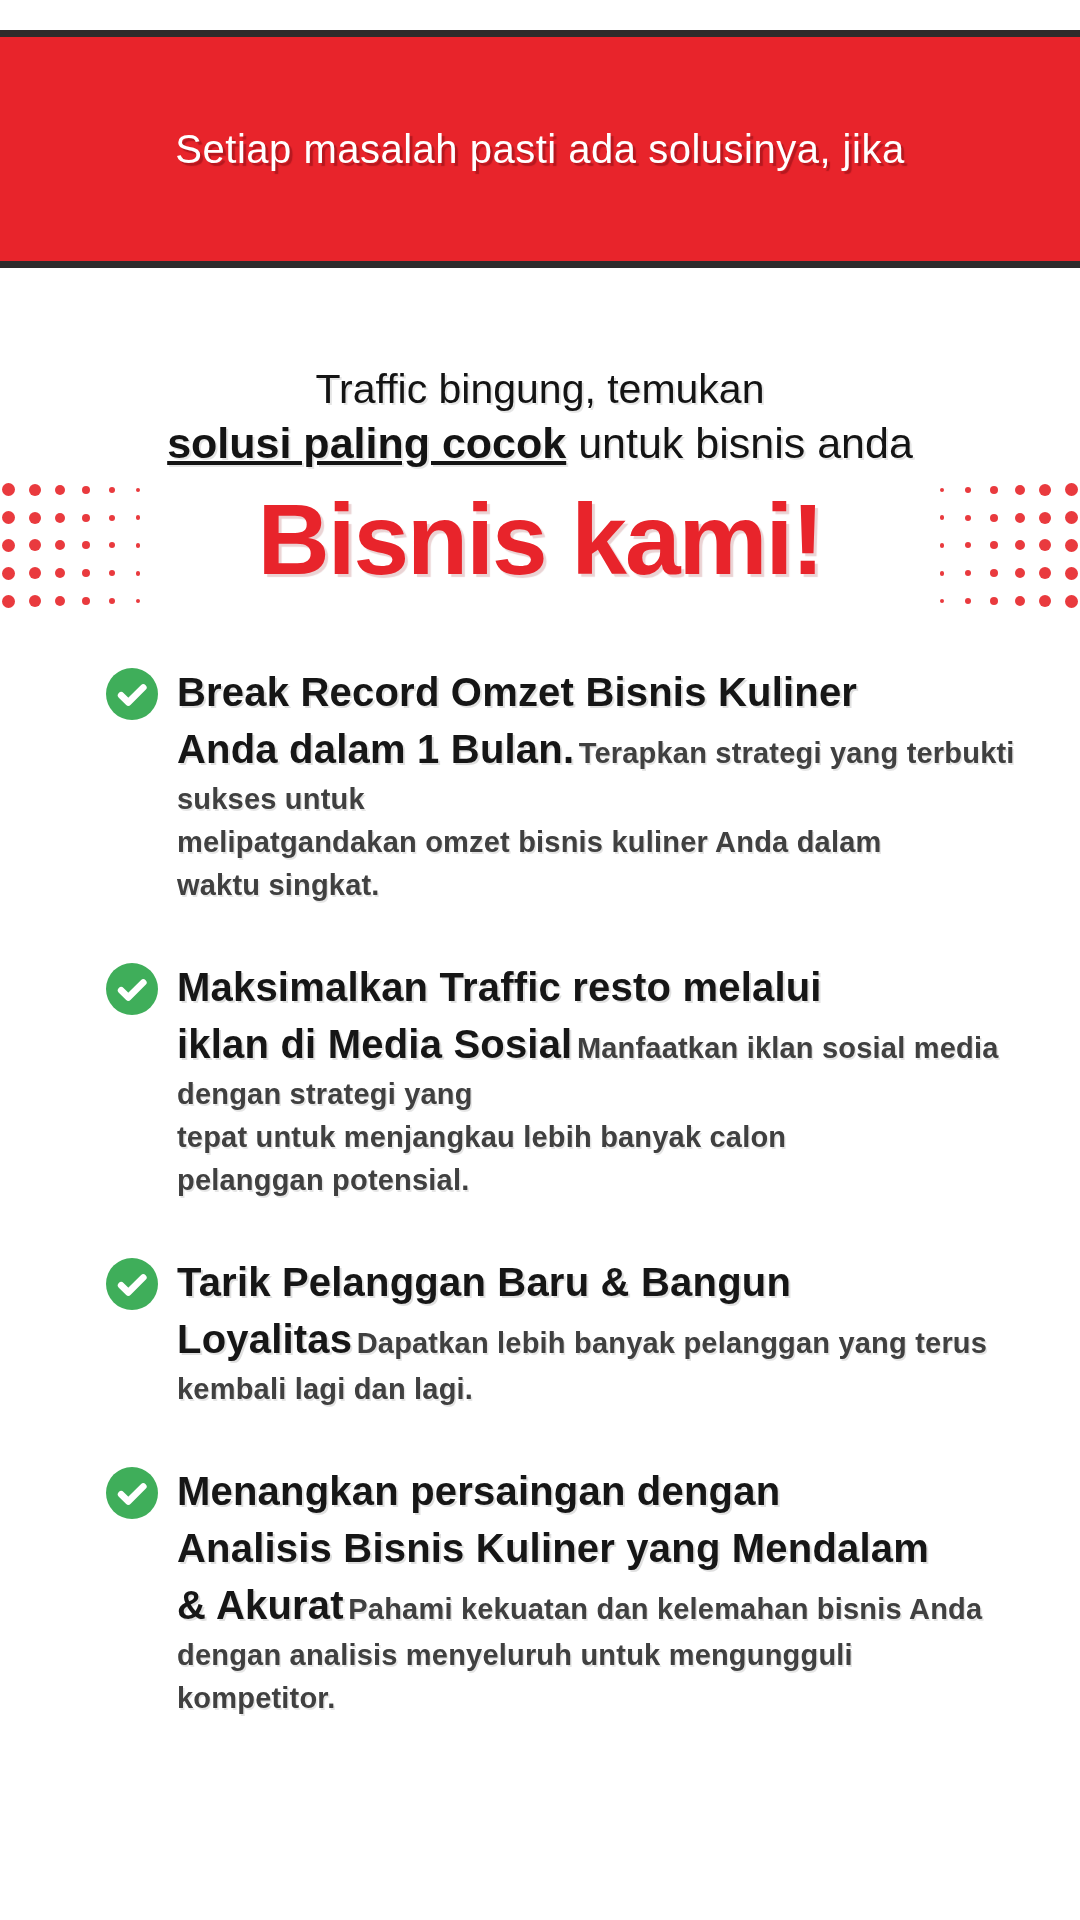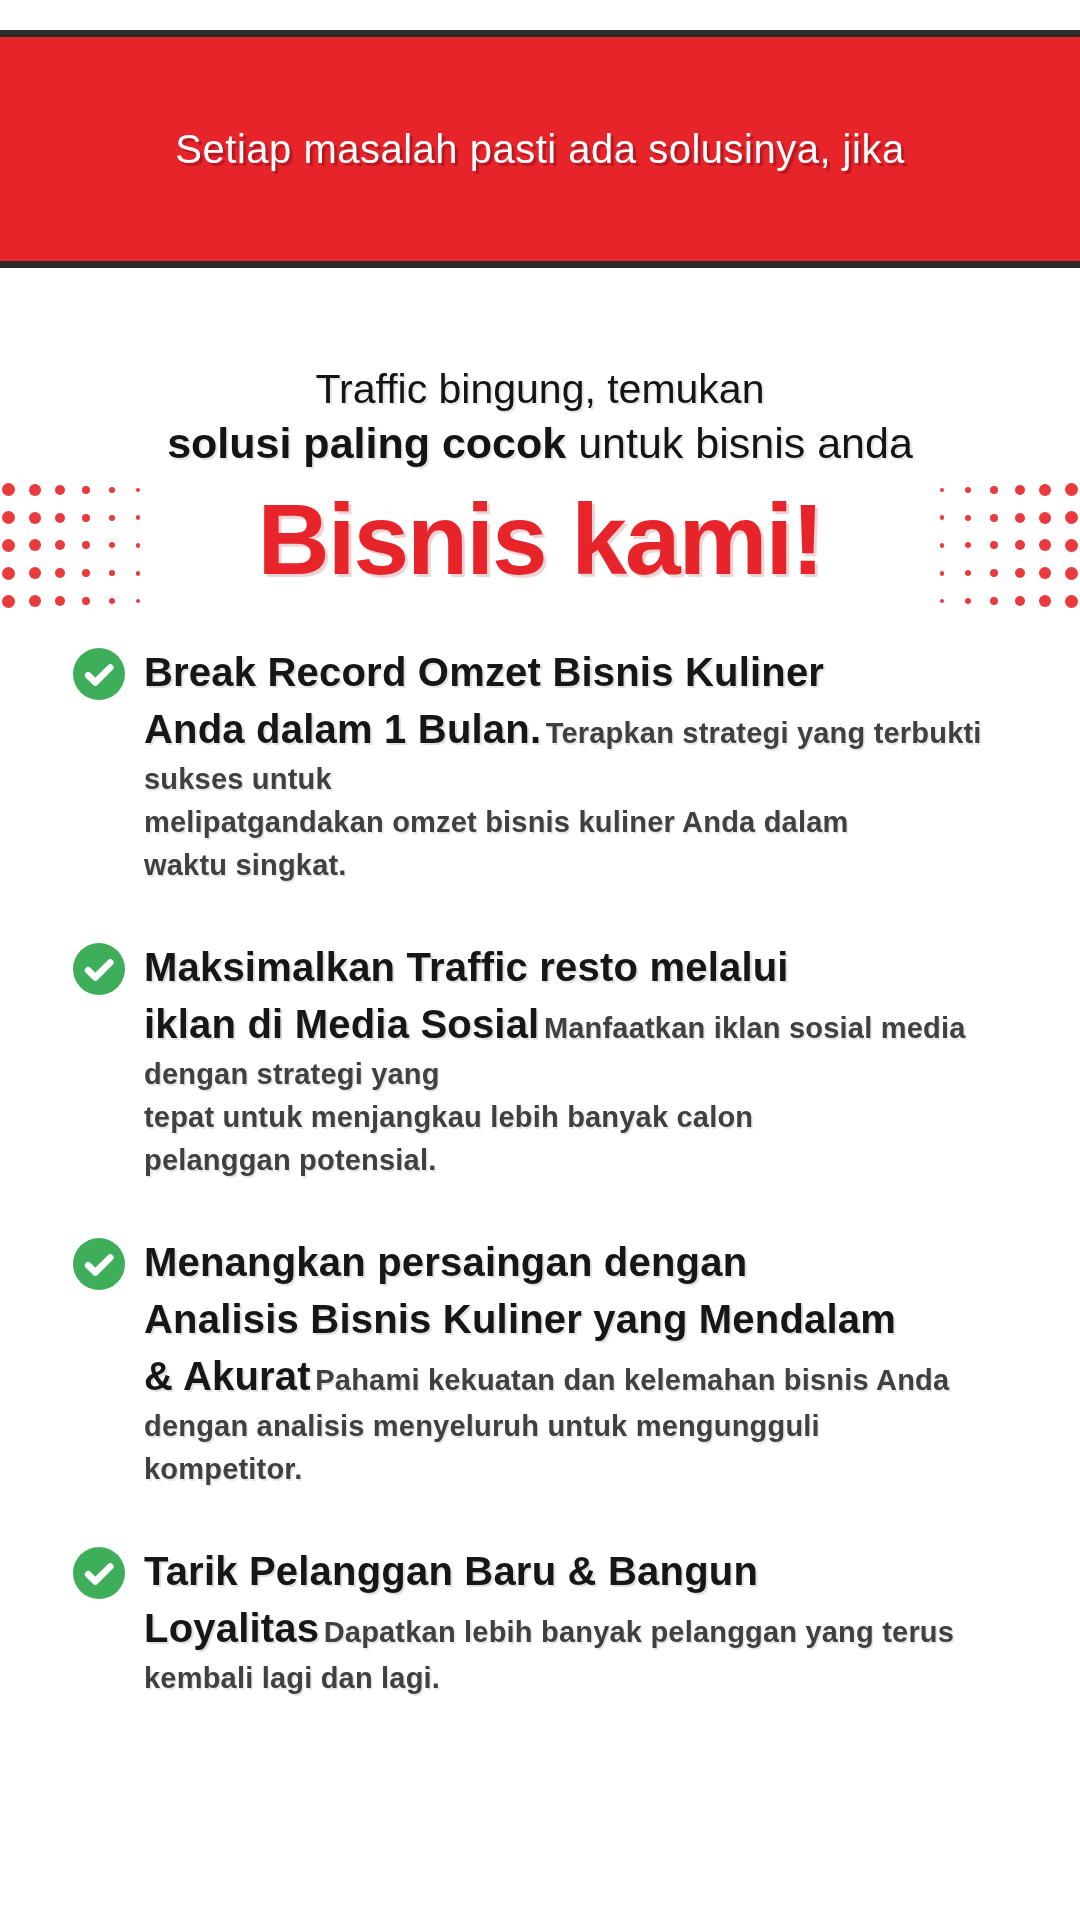--- a/index.html
+++ b/index.html
@@ -40,21 +40,21 @@
   .intro {
     margin-top: 94px;
     text-align: center;
     font-size: 41px;
     line-height: 54px;
     color: #141414;
     font-weight: 400;
     text-shadow: 2px 2px 0 rgba(0,0,0,0.10);
   }
   .intro .line2 { font-size: 43px; }
-  .intro b { font-weight: 800; }
+  .intro b { font-weight: 800; text-decoration: underline; }
 
   
   .hero {
     position: relative;
     margin-top: 8px;
     height: 122px;
     display: flex;
     align-items: center;
     justify-content: center;
   }
@@ -73,22 +73,22 @@
     grid-template-rows: repeat(5, 27.8px);
     align-items: center;
   }
   .dots-left  { left: -4px; }
   .dots-right { right: -4px; }
   .dots .dot-row { display: grid; grid-template-columns: repeat(6, 25.8px); align-items: center; justify-items: center; }
   .dots .dot { border-radius: 50%; }
 
   
   .checklist {
-    margin-top: 44px;
-    padding-left: 73px;
+    margin-top: 64px;
+    padding-left: 106px;
     padding-right: 40px;
     list-style: none;
   }
   .check-item {
     display: flex;
     align-items: flex-start;
     margin-bottom: 52px;
   }
   .check-badge {
     flex: 0 0 52px;
@@ -256,38 +256,38 @@
   </li>
 
   <li class="check-item">
     <span class="check-badge">
       <svg viewBox="0 0 24 24" aria-hidden="true">
         <circle cx="12" cy="12" r="12" fill="#3fae5a"></circle>
         <path d="M7 12.6l3.3 3.3L17.2 9" fill="none" stroke="#ffffff" stroke-width="3.1" stroke-linecap="round" stroke-linejoin="round"></path>
       </svg>
     </span>
     <span class="item-text">
+      <span class="item-title">Tarik Pelanggan Baru &amp; Bangun
+Loyalitas</span>
+      <span class="item-desc">Dapatkan lebih banyak pelanggan yang terus
+kembali lagi dan lagi.</span>
+    </span>
+  </li>
+
+  <li class="check-item">
+    <span class="check-badge">
+      <svg viewBox="0 0 24 24" aria-hidden="true">
+        <circle cx="12" cy="12" r="12" fill="#3fae5a"></circle>
+        <path d="M7 12.6l3.3 3.3L17.2 9" fill="none" stroke="#ffffff" stroke-width="3.1" stroke-linecap="round" stroke-linejoin="round"></path>
+      </svg>
+    </span>
+    <span class="item-text">
       <span class="item-title">Menangkan persaingan dengan
 Analisis Bisnis Kuliner yang Mendalam
 &amp; Akurat</span>
       <span class="item-desc">Pahami kekuatan dan kelemahan bisnis Anda
 dengan analisis menyeluruh untuk mengungguli
 kompetitor.</span>
     </span>
   </li>
-
-  <li class="check-item">
-    <span class="check-badge">
-      <svg viewBox="0 0 24 24" aria-hidden="true">
-        <circle cx="12" cy="12" r="12" fill="#3fae5a"></circle>
-        <path d="M7 12.6l3.3 3.3L17.2 9" fill="none" stroke="#ffffff" stroke-width="3.1" stroke-linecap="round" stroke-linejoin="round"></path>
-      </svg>
-    </span>
-    <span class="item-text">
-      <span class="item-title">Tarik Pelanggan Baru &amp; Bangun
-Loyalitas</span>
-      <span class="item-desc">Dapatkan lebih banyak pelanggan yang terus
-kembali lagi dan lagi.</span>
-    </span>
-  </li>
 </ul>
 
 </div>
 
 </body></html>

